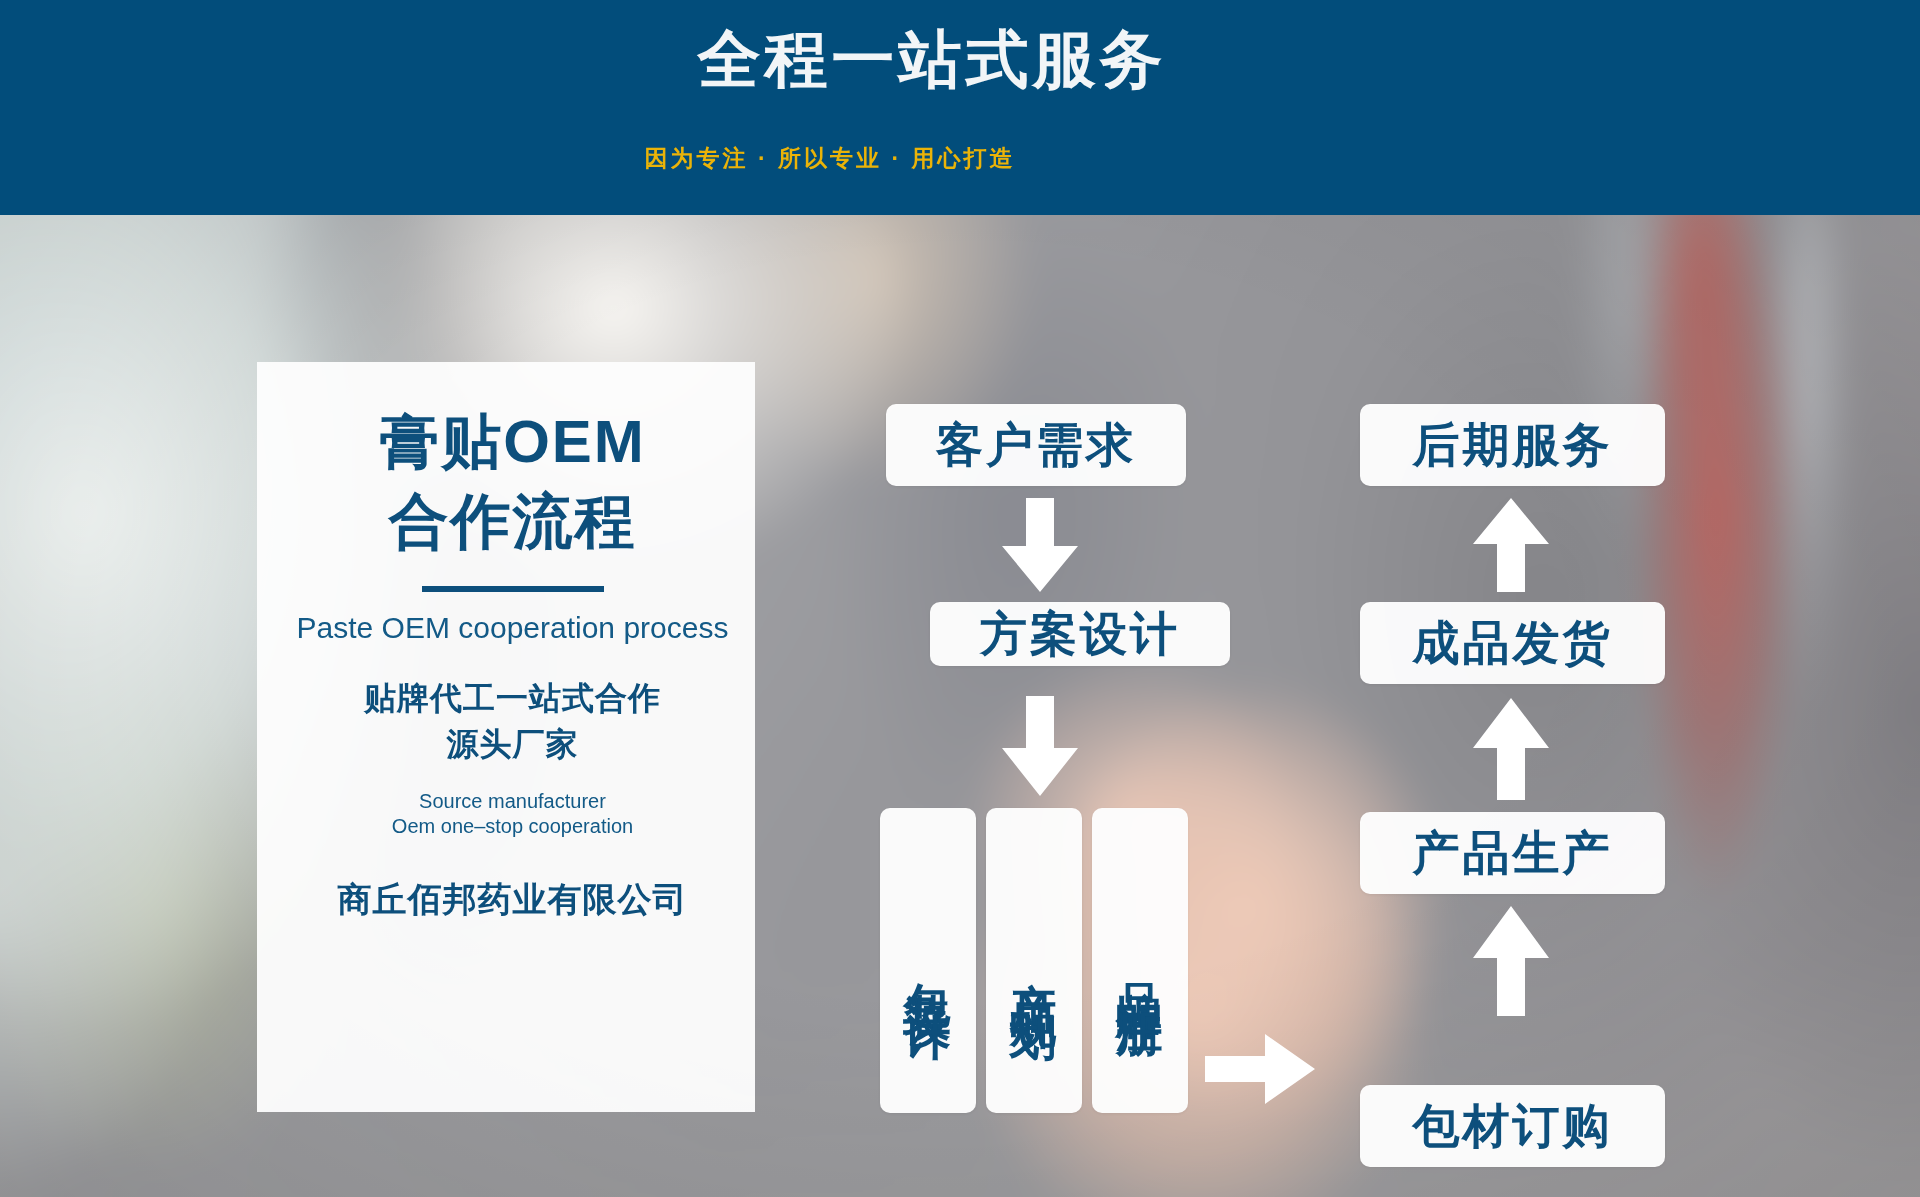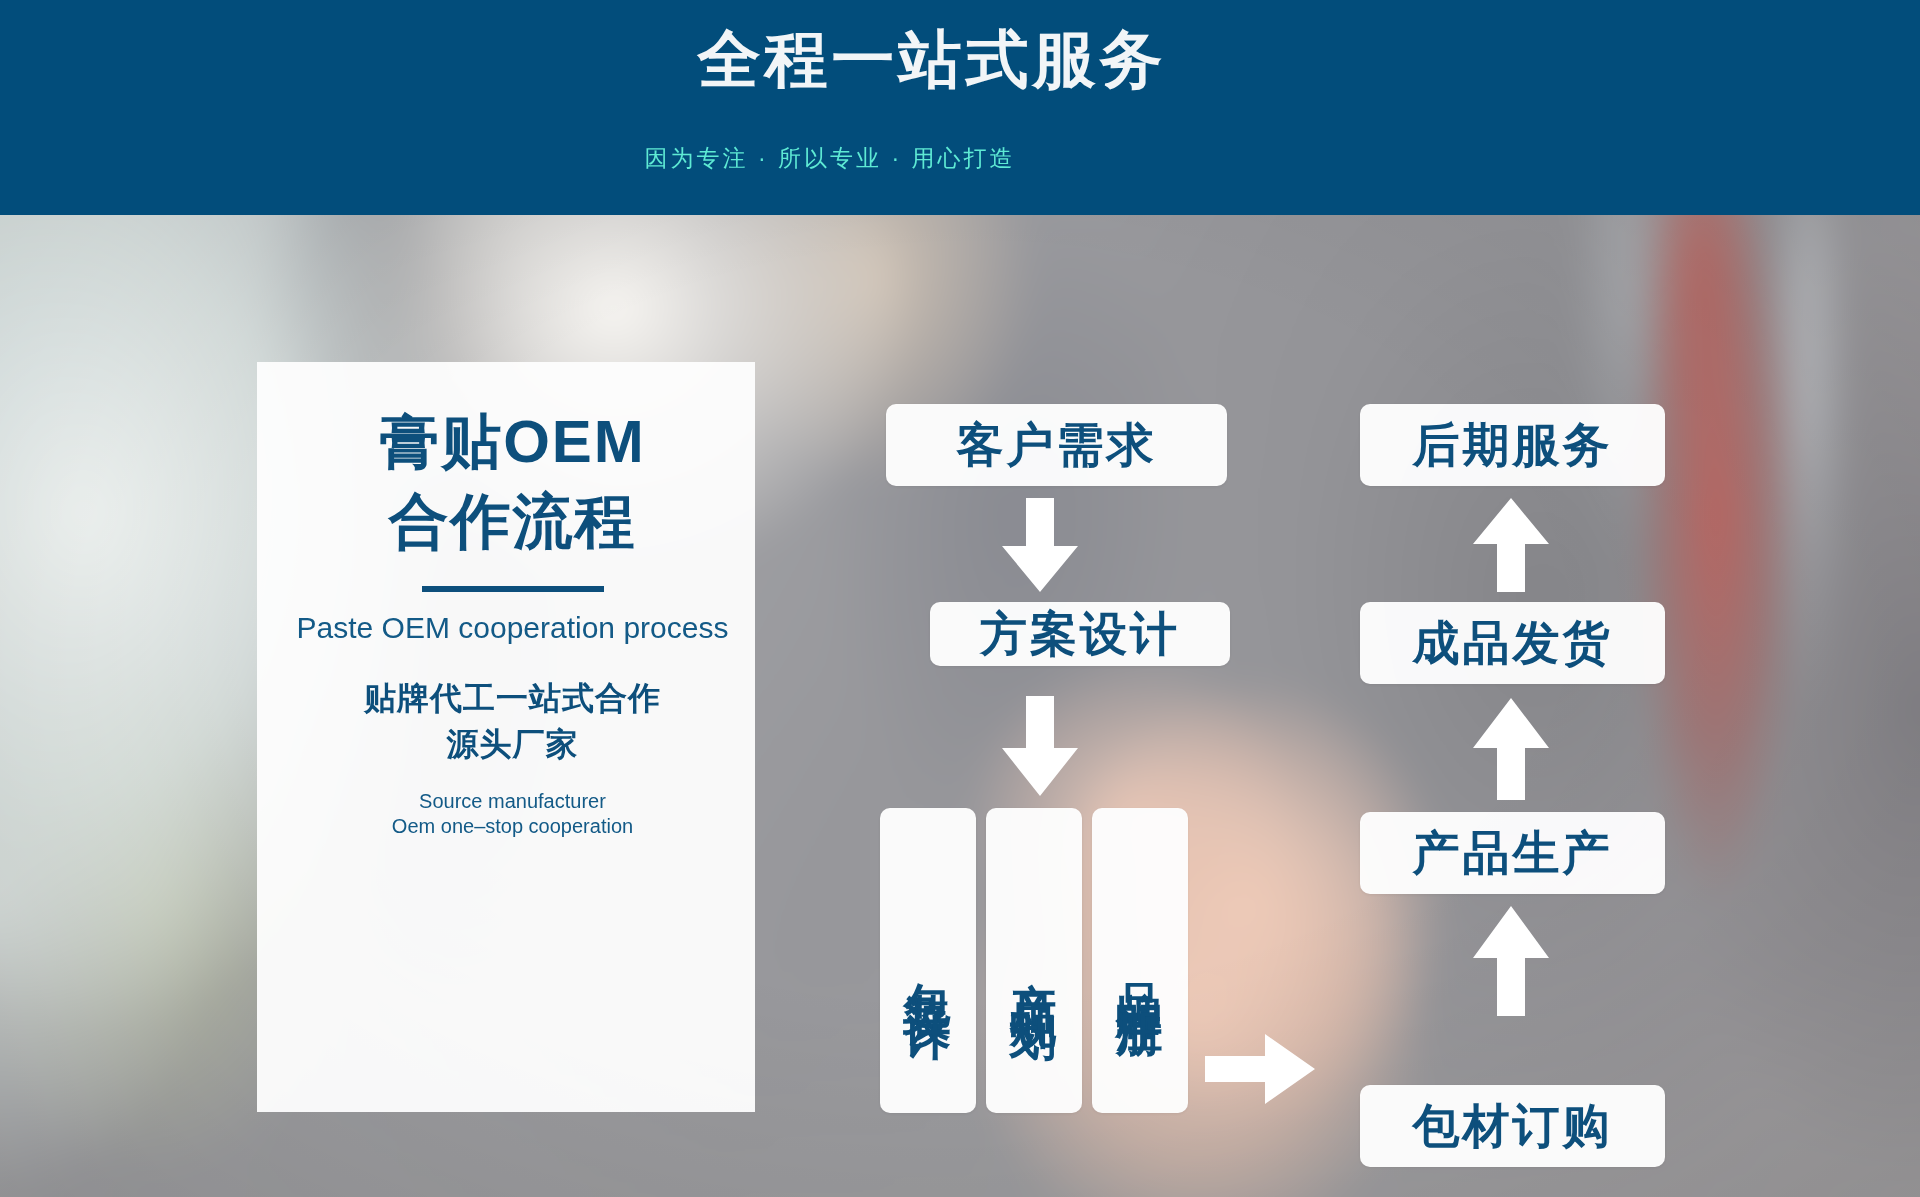--- a/index.html
+++ b/index.html
@@ -92,23 +92,23 @@
     letter-spacing: 4px;
     line-height: 1.05;
     white-space: nowrap;
   }
   .header-sub {
     position: absolute;
     left: 0;
     top: 143px;
     width: 1660px;
     text-align: center;
-    color: #5eead4;
+    color: #eab308;
     font-size: 23px;
-    font-weight: normal;
+    font-weight: bold;
     letter-spacing: 3px;
     white-space: nowrap;
   }
 
   
   .left-card {
     position: absolute;
     left: 257px;
     top: 362px;
     width: 498px;
@@ -184,21 +184,21 @@
   }
   .flow-box.v {
     font-size: 47px;
     writing-mode: vertical-rl;
     text-orientation: upright;
     letter-spacing: 10px;
     padding-top: 8px;
   }
 
   
-  #box-demand   { left: 886px;  top: 404px;  width: 341px; height: 82px; }
+  #box-demand   { left: 886px;  top: 404px;  width: 300px; height: 82px; }
   #box-design   { left: 930px;  top: 602px;  width: 300px; height: 64px; }
   #box-pack     { left: 880px;  top: 808px;  width: 96px;  height: 305px; }
   #box-spec     { left: 986px;  top: 808px;  width: 96px;  height: 305px; }
   #box-brand    { left: 1092px; top: 808px;  width: 96px;  height: 305px; }
 
   
   #box-service  { left: 1360px; top: 404px;  width: 305px; height: 82px; }
   #box-ship     { left: 1360px; top: 602px;  width: 305px; height: 82px; }
   #box-produce  { left: 1360px; top: 812px;  width: 305px; height: 82px; }
   #box-order    { left: 1360px; top: 1085px; width: 305px; height: 82px; }
@@ -238,20 +238,21 @@
     <div class="lc-rule"></div>
     <div class="lc-en1">Paste OEM cooperation process</div>
     <div class="lc-cn1">
       <div>贴牌代工一站式合作</div>
       <div>源头厂家</div>
     </div>
     <div class="lc-en2">
       <div>Source manufacturer</div>
       <div>Oem one–stop cooperation</div>
     </div>
+    <div class="lc-company">商丘佰邦药业有限公司</div>
   </div>
 
   <div class="flow-box h" id="box-demand">客户需求</div>
   <div class="flow-box h" id="box-design">方案设计</div>
   <div class="flow-box v" id="box-pack">包装设计</div>
   <div class="flow-box v" id="box-spec">产品规划</div>
   <div class="flow-box v" id="box-brand">品牌注册</div>
 
   <div class="flow-box h" id="box-service">后期服务</div>
   <div class="flow-box h" id="box-ship">成品发货</div>

